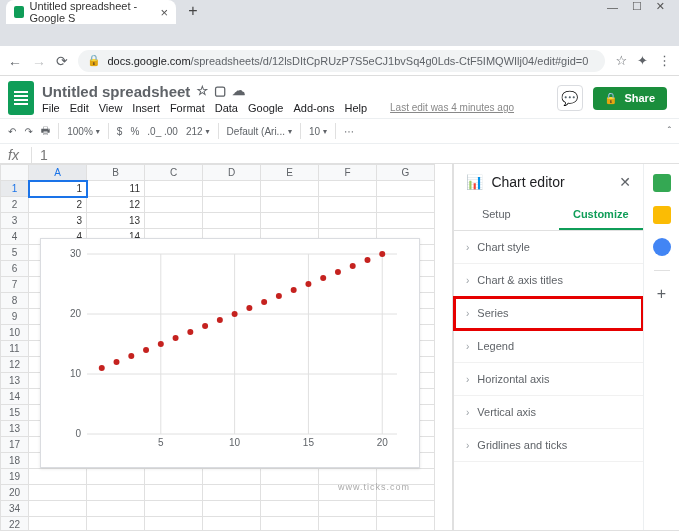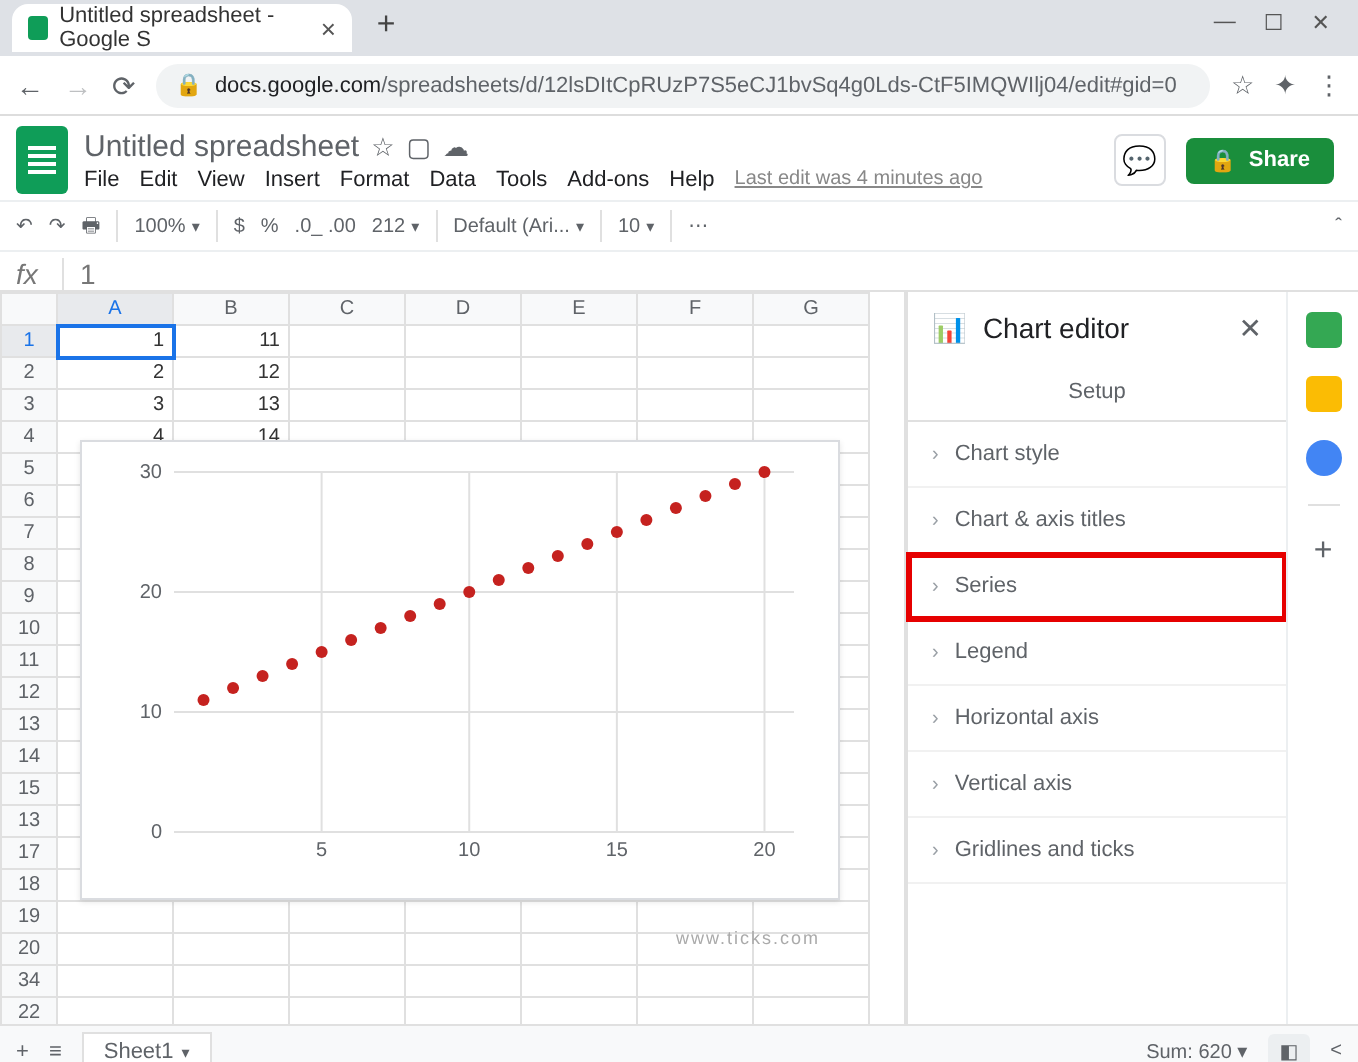--- a/index.html
+++ b/index.html
@@ -1,42 +1,42 @@
 <!DOCTYPE html>
 <html><head>
 <meta charset="utf-8">
 <style>
   * { box-sizing: border-box; margin: 0; padding: 0; font-family: Arial, sans-serif; }
   body { width: 679px; height: 531px; background: #fff; overflow: hidden; font-size: 11px; color: #333; }
   
   
-  .titlebar { height: 28px; background: #dee1e6; display: flex; align-items: center; padding-left: 6px; }
+  .titlebar { height: 46px; background: #dee1e6; display: flex; align-items: flex-start; padding-left: 6px; }
   .tab { background: #fff; border-radius: 8px 8px 0 0; height: 24px; display: flex; align-items: center; padding: 0 8px; gap: 6px; width: 170px; font-size: 11px; color: #333; }
   .tab .fav { width: 12px; height: 12px; background: #0f9d58; border-radius: 2px; }
   .tab-close { font-size: 13px; color: #555; margin-left: auto; }
   .new-tab { width: 22px; height: 22px; display: flex; align-items: center; justify-content: center; color: #444; font-size: 16px; margin-left: 6px; margin-bottom: 2px; }
   .win-controls { margin-left: auto; display: flex; gap: 14px; padding: 0 14px 6px 0; color: #555; align-items: center; }
   .win-controls span { font-size: 11px; }
   
   .addrbar { height: 30px; background: #fff; border-bottom: 1px solid #ddd; display: flex; align-items: center; padding: 0 8px; gap: 10px; color: #5f6368; }
   .navbtn { font-size: 14px; }
   .url-box { flex: 1; background: #f1f3f4; border-radius: 14px; height: 22px; display: flex; align-items: center; padding: 0 10px; gap: 6px; font-size: 11px; color: #5f6368; }
   .url-dark { color: #202124; }
   .ext-icons { display: flex; gap: 10px; align-items: center; }
   .ext-icons span { font-size: 13px; }
   
   
   .sheets-hdr { height: 42px; display: flex; align-items: center; padding: 2px 12px 0 8px; gap: 8px; }
   .logo { width: 26px; height: 34px; background: #0f9d58; border-radius: 3px; position: relative; display: flex; align-items: center; justify-content: center; }
   .logo::after { content: ""; width: 14px; height: 14px; background: repeating-linear-gradient(#fff 0 2px, transparent 2px 4px); }
   .doc-meta { display: flex; flex-direction: column; }
-  .doc-title-row { display: flex; align-items: center; gap: 6px; color: #5f6368; font-size: 15px; }
+  .doc-title-row { display: flex; gap: 6px; color: #5f6368; font-size: 15px; font-weight: bold; }
   .doc-title-row .ico { font-size: 13px; color: #5f6368; }
   .menus { display: flex; gap: 10px; font-size: 11px; color: #202124; margin-top: 2px; align-items: center; }
-  .last-edit { color: #888; text-decoration: underline; margin-left: 0; font-size: 10px; }
+  .last-edit { color: #888; text-decoration: underline; margin-left: 13px; font-size: 10px; }
   .hdr-right { margin-left: auto; display: flex; gap: 10px; align-items: center; }
   .comment-btn { width: 26px; height: 26px; border: 1px solid #dadce0; border-radius: 4px; display: flex; align-items: center; justify-content: center; color: #5f6368; font-size: 14px; }
   .share-btn { background: #1a8e3c; color: #fff; border-radius: 4px; padding: 5px 12px; display: flex; align-items: center; gap: 6px; font-size: 11px; font-weight: bold; }
   
   
   .toolbar { height: 26px; border-top: 1px solid #eceff1; border-bottom: 1px solid #eceff1; display: flex; align-items: center; padding: 0 8px; gap: 8px; font-size: 10px; color: #5f6368; }
   .toolbar .sep { width: 1px; height: 16px; background: #e0e0e0; }
   .tb-item { display: flex; align-items: center; gap: 3px; }
   .tb-caret { font-size: 8px; }
   
@@ -128,21 +128,21 @@
       <span class="ico">▢</span>
       <span class="ico">☁</span>
     </div>
     <div class="menus">
       <span>File</span>
       <span>Edit</span>
       <span>View</span>
       <span>Insert</span>
       <span>Format</span>
       <span>Data</span>
-      <span>Tools</span>
+      <span>Google</span>
       <span>Add-ons</span>
       <span>Help</span>
       <span class="last-edit">Last edit was 4 minutes ago</span>
     </div>
   </div>
   <div class="hdr-right">
     <div class="comment-btn">💬</div>
     <div class="share-btn">
       <span>🔒</span>
       <span>Share</span>
@@ -468,20 +468,21 @@
   </div>
 
   <div class="editor">
     <div class="editor-hdr">
       <span>📊</span>
       <span>Chart editor</span>
       <span class="close">✕</span>
     </div>
     <div class="tabs">
       <div>Setup</div>
+      <div class="active">Customize</div>
     </div>
     <div id="sections">
         <div class="section">
           <span class="chev">›</span>
           <span>Chart style</span>
         </div>
         <div class="section">
           <span class="chev">›</span>
           <span>Chart &amp; axis titles</span>
         </div>

